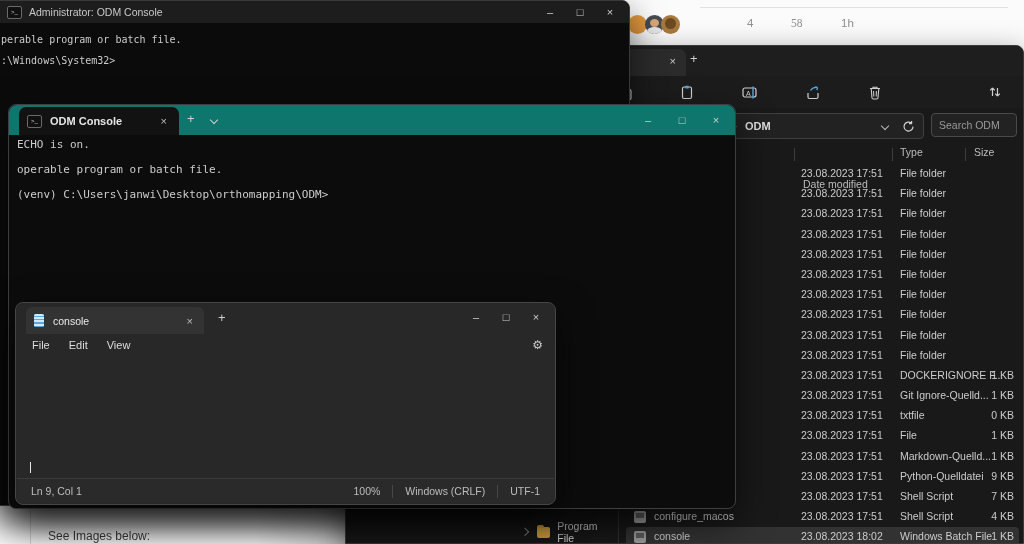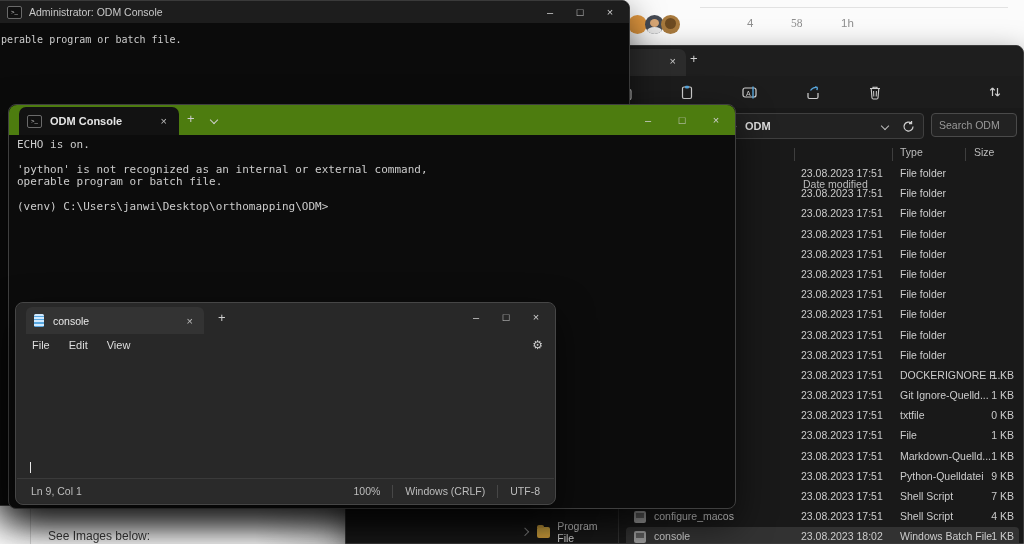--- a/index.html
+++ b/index.html
@@ -33,21 +33,21 @@
   #admin-term .tbar{left:0;top:0;right:0;height:22px;background:#1d1d1d;border-radius:8px 8px 0 0;
     display:flex;align-items:center;padding-left:16px;box-sizing:border-box;}
   #admin-term .ttl{color:#c8c8c8;font-size:10.5px;margin-left:7px;}
   #admin-term .btns{position:absolute;right:4px;top:0;display:flex;}
   #admin-term .body{left:10px;top:23px;right:4px;bottom:4px;color:#cccccc;font-size:10px;}
   #admin-term .tline{height:10.6px;line-height:10.6px;white-space:pre;}
 
   
   #odm-term{left:8px;top:104px;width:728px;height:405px;background:#0c0c0c;
     border:1px solid #3f3f3f;border-radius:8px;box-shadow:0 14px 36px rgba(0,0,0,.6);box-sizing:border-box;}
-  #odm-term .tbar{left:0;top:0;right:0;height:30px;background:#4d7c0f;border-radius:8px 8px 0 0;}
+  #odm-term .tbar{left:0;top:0;right:0;height:30px;background:#0f766e;border-radius:8px 8px 0 0;}
   #odm-term .tab{left:10px;top:2px;width:160px;height:28px;background:#121212;border-radius:7px 7px 0 0;
     display:flex;align-items:center;padding:0 8px;box-sizing:border-box;}
   #odm-term .tab .lbl{color:#e6e6e6;font-size:11px;font-weight:700;margin-left:8px;flex:1;}
   #odm-term .tab .x{color:#bdbdbd;font-size:11px;padding:0 4px;}
   #odm-term .newtab{left:178px;top:6px;color:#cfcfcf;font-size:13px;}
   #odm-term .drop{left:202px;top:12px;color:#cfcfcf;}
   #odm-term .btns{position:absolute;right:2px;top:2px;display:flex;}
   #odm-term .body{left:8px;top:34px;right:6px;bottom:6px;color:#cccccc;font-size:11px;}
   #odm-term .tline{height:12.4px;line-height:12.4px;white-space:pre;}
 
@@ -355,20 +355,21 @@
       <span class="btns">
         <span class="winbtn">–</span>
         <span class="winbtn">□</span>
         <span class="winbtn">×</span>
       </span>
     </div>
     <div class="abs body mono">
         <div class="tline"></div>
         <div class="tline">perable program or batch file.</div>
         <div class="tline"></div>
+        <div class="tline">:\Windows\System32&gt;</div>
       </div>
   </div>
 
   <div id="odm-term" class="abs" style="z-index:4;">
     <div class="abs tbar">
       <div class="abs tab">
         <span class="cmdicon">&gt;_</span>
         <span class="lbl">ODM Console</span>
         <span class="x">×</span>
       </div>
@@ -376,21 +377,20 @@
       <span class="abs drop chev"></span>
       <span class="btns">
         <span class="winbtn" style="width:34px;height:26px;">–</span>
         <span class="winbtn" style="width:34px;height:26px;">□</span>
         <span class="winbtn" style="width:34px;height:26px;">×</span>
       </span>
     </div>
     <div class="abs body mono">
         <div class="tline">ECHO is on.</div>
         <div class="tline"></div>
-        <div class="tline">'python' is not recognized as an internal or external command,</div>
         <div class="tline">operable program or batch file.</div>
         <div class="tline"></div>
         <div class="tline">(venv) C:\Users\janwi\Desktop\orthomapping\ODM&gt;</div>
       </div>
   </div>
 
   <div id="notepad" class="abs" style="z-index:5;">
     <div class="abs tbar">
       <div class="abs tab">
         <span class="npicon"></span>
@@ -411,17 +411,17 @@
       <span class="gear">⚙</span>
     </div>
     <span class="abs cursor" style="left:14px;top:158px;"></span>
     <div class="abs statusbar">
       <span>Ln 9, Col 1</span>
       <span class="grow"></span>
       <span>100%</span>
       <span class="sep"></span>
       <span>Windows (CRLF)</span>
       <span class="sep"></span>
-      <span>UTF-8</span>
+      <span>UTF-1</span>
     </div>
   </div>
 
 </div>
 
 </body></html>

